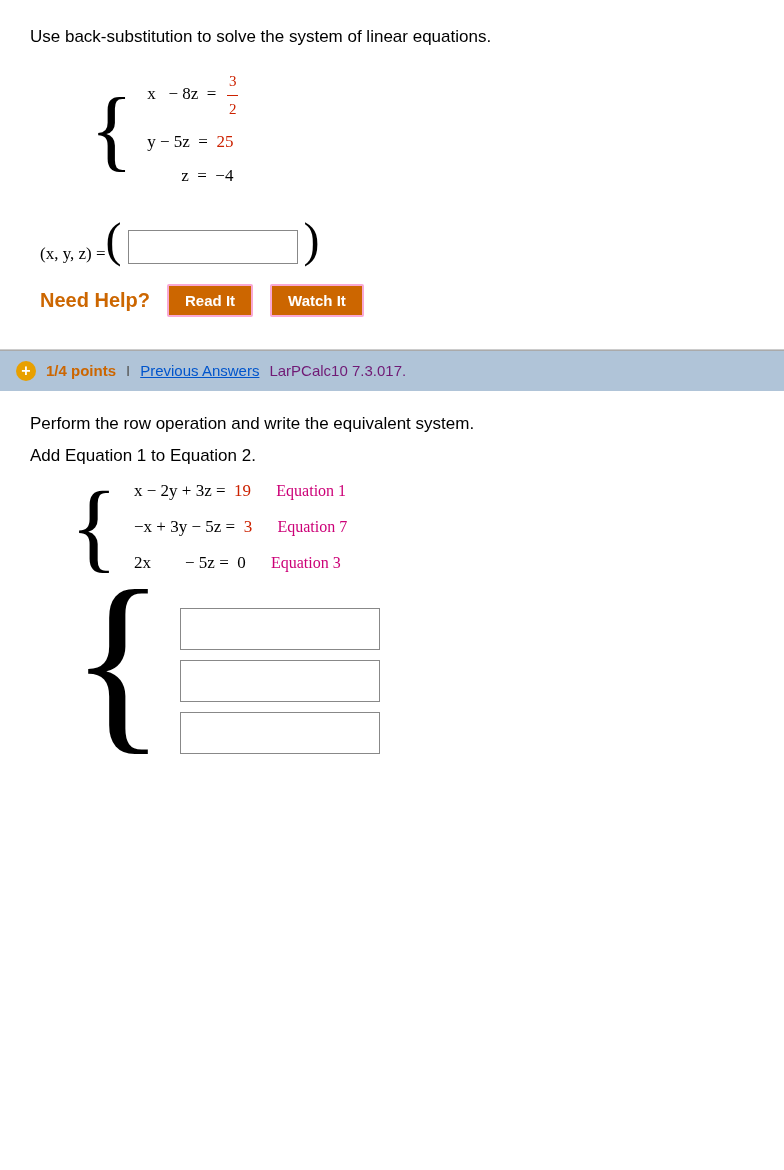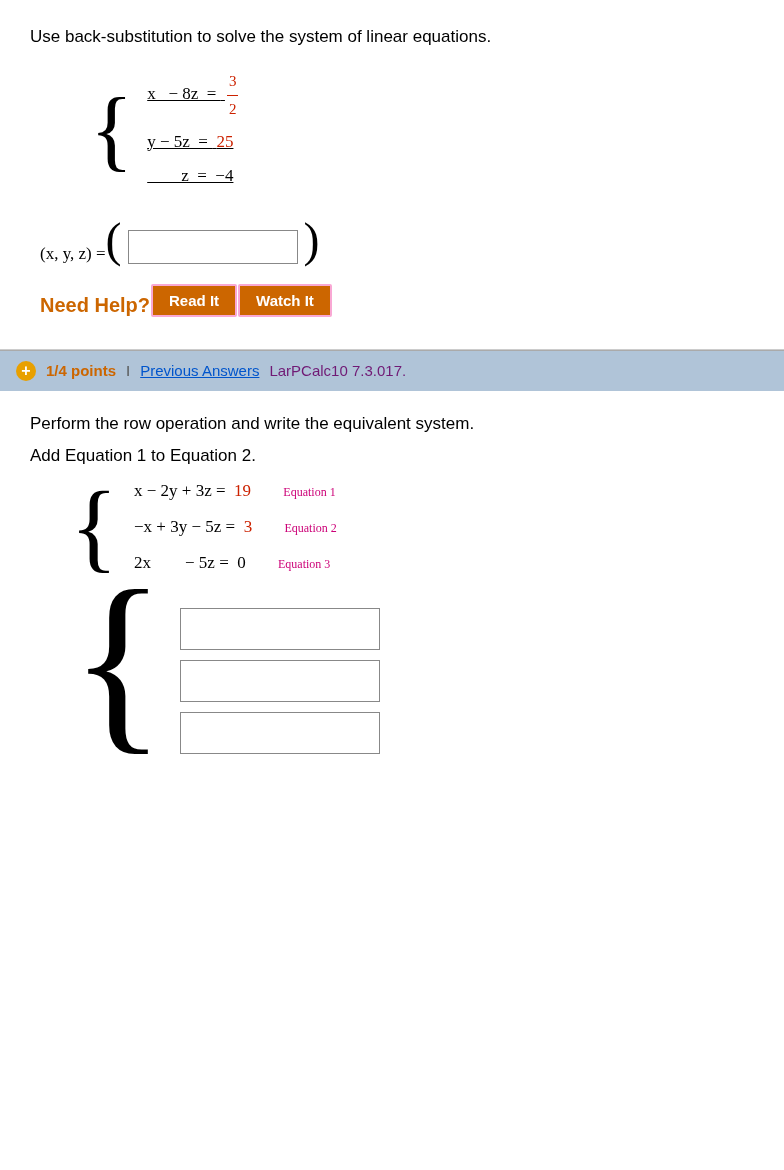--- a/index.html
+++ b/index.html
@@ -41,21 +41,20 @@
     .equations {
       display: flex;
       flex-direction: column;
       gap: 4px;
     }
 
     .eq-line {
       font-size: 17px;
       line-height: 1.8;
       font-family: 'Times New Roman', serif;
-      text-decoration: underline;
     }
 
     .red { color: #cc2200; }
     .pink { color: #cc0077; }
 
     .fraction {
       display: inline-flex;
       flex-direction: column;
       align-items: center;
       vertical-align: middle;
@@ -94,22 +93,22 @@
     .paren {
       font-size: 48px;
       font-weight: 100;
       font-family: 'Times New Roman', serif;
       line-height: 1;
       color: #000;
     }
 
     .need-help-row {
       display: flex;
-      align-items: flex-end;
-      gap: 1px;
+      align-items: center;
+      gap: 17px;
       margin-top: 4px;
       margin-left: 10px;
     }
 
     .need-help-label {
       font-size: 20px;
       font-weight: bold;
       color: #cc6600;
     }
 
@@ -206,22 +205,22 @@
       gap: 2px;
     }
 
     .eq-line2 {
       font-size: 17px;
       line-height: 2;
       font-family: 'Times New Roman', serif;
     }
 
     .eq-label {
-      margin-left: 28px;
-      font-size: 12px;
+      margin-left: 21px;
+      font-size: 16px;
     }
 
     .answer-system {
       display: flex;
       align-items: flex-start;
       margin-left: 40px;
     }
 
     .brace-left3 {
       font-size: 200px;
@@ -309,21 +308,21 @@
 
       <div class="eq-line2">
         <span>x − 2y + 3z =&nbsp;</span>
         <span class="red">19</span>
         <span class="eq-label pink">Equation 1</span>
       </div>
 
       <div class="eq-line2">
         <span>−x + 3y − 5z =&nbsp;</span>
         <span class="red">3</span>
-        <span class="eq-label pink">Equation 2</span>
+        <span class="eq-label pink">Equation 7</span>
       </div>
 
       <div class="eq-line2">
         <span>2x &nbsp;&nbsp;&nbsp;&nbsp;&nbsp;&nbsp; − 5z =&nbsp;</span>
         <span>0</span>
         <span class="eq-label pink">Equation 3</span>
       </div>
     </div>
   </div>
 

